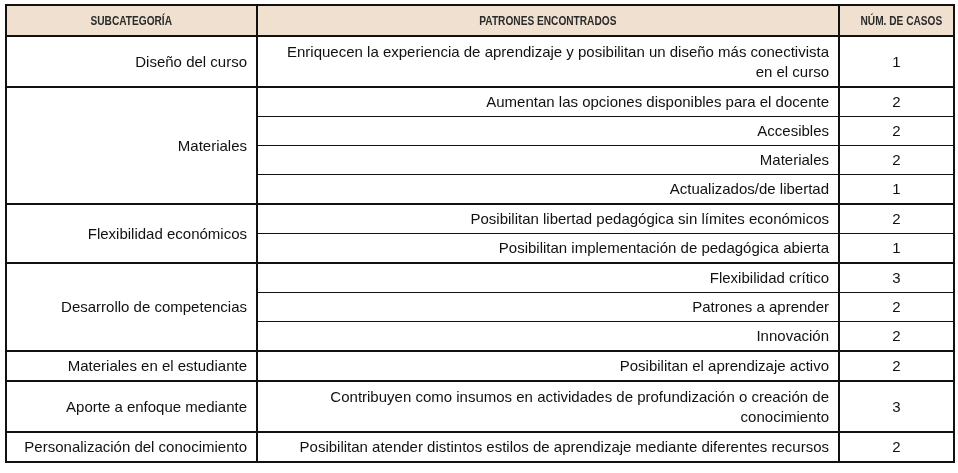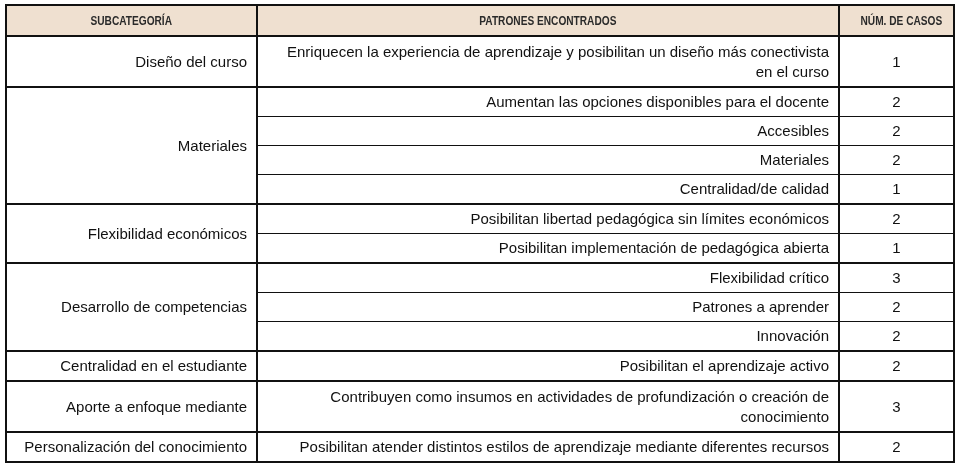--- a/index.html
+++ b/index.html
@@ -100,21 +100,21 @@
       </tr>
       <tr class="h1">
         <td class="pat">Accesibles</td>
         <td class="num">2</td>
       </tr>
       <tr class="h1">
         <td class="pat">Materiales</td>
         <td class="num">2</td>
       </tr>
       <tr class="h1 last">
-        <td class="pat">Centralidad/de calidad</td>
+        <td class="pat">Actualizados/de libertad</td>
         <td class="num">1</td>
       </tr>
 
       <tr class="h1 first">
         <td class="sub" rowspan="2">Flexibilidad económicos</td>
         <td class="pat">Posibilitan libertad pedagógica sin límites económicos</td>
         <td class="num">2</td>
       </tr>
       <tr class="h1 last">
         <td class="pat">Posibilitan implementación de pedagógica abierta</td>
@@ -129,21 +129,21 @@
       <tr class="h1">
         <td class="pat">Patrones a aprender</td>
         <td class="num">2</td>
       </tr>
       <tr class="h1 last">
         <td class="pat">Innovación</td>
         <td class="num">2</td>
       </tr>
 
       <tr class="h1 first last">
-        <td class="sub">Centralidad en el estudiante</td>
+        <td class="sub">Materiales en el estudiante</td>
         <td class="pat">Posibilitan el aprendizaje activo</td>
         <td class="num">2</td>
       </tr>
 
       <tr class="h2 first last">
         <td class="sub">Aporte a enfoque mediante</td>
         <td class="pat">Contribuyen como insumos en actividades de profundización o creación de conocimiento</td>
         <td class="num">3</td>
       </tr>
 

